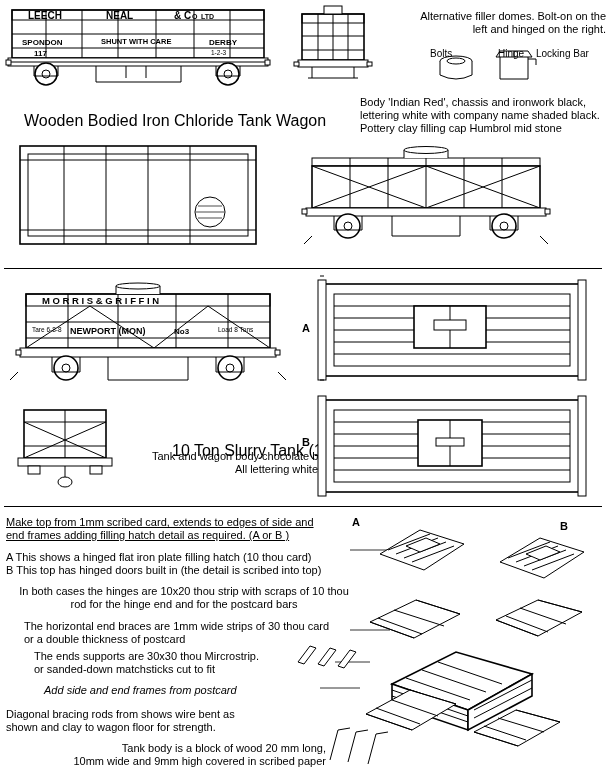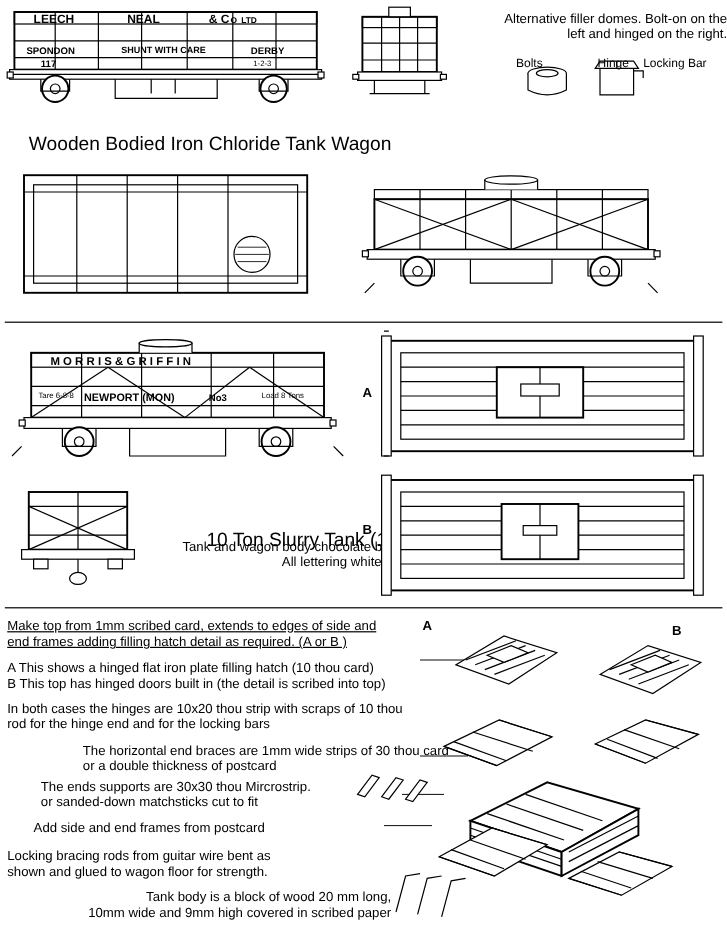--- a/index.html
+++ b/index.html
@@ -105,20 +105,25 @@
     <path d="M98 14 L106 14 L106 20" class="ln thin"></path>
   </svg>
 
   <div class="abs txt" style="left:420px;top:10px;width:186px;text-align:right;">
     <div>Alternative filler domes. Bolt-on on the left and hinged on the right.</div>
   </div>
   <div class="abs txt txt-sm" style="left:430px;top:48px;">Bolts</div>
   <div class="abs txt txt-sm" style="left:498px;top:48px;">Hinge</div>
   <div class="abs txt txt-sm" style="left:536px;top:48px;">Locking Bar</div>
 
+  <div class="abs txt" style="left:360px;top:96px;width:246px;">
+    <div>Body 'Indian Red', chassis and ironwork black,</div>
+    <div>lettering white with company name shaded black.</div>
+    <div>Pottery clay filling cap Humbrol mid stone</div>
+  </div>
 
   <div class="abs txt big" style="left:24px;top:114px;">Wooden Bodied Iron Chloride Tank Wagon</div>
 
   <svg class="abs" style="left:14px;top:140px;" width="260" height="115">
     <rect x="6" y="6" width="236" height="98" class="ln thick fillw"></rect>
     <rect x="14" y="14" width="220" height="82" class="ln thin"></rect>
     <line x1="6" y1="20" x2="242" y2="20" class="ln thin"></line>
     <line x1="6" y1="90" x2="242" y2="90" class="ln thin"></line>
     <line x1="50" y1="6" x2="50" y2="104" class="ln thin"></line>
     <line x1="92" y1="6" x2="92" y2="104" class="ln thin"></line>
@@ -264,42 +269,42 @@
   <div class="abs txt" style="left:6px;top:516px;width:350px;text-decoration:underline;">
     <div>Make top from 1mm scribed card, extends to edges of side and</div>
     <div>end frames adding filling hatch detail as required.  (A or B )</div>
   </div>
 
   <div class="abs txt" style="left:6px;top:551px;width:356px;">
     <div>A  This shows a hinged flat iron plate filling hatch (10 thou card)</div>
     <div>B  This top has hinged doors built in (the detail is scribed into top)</div>
   </div>
 
-  <div class="abs txt" style="left:6px;top:585px;width:356px;">
+  <div class="abs txt" style="left:6px;top:585px;width:356px;text-align:center;">
     <div>In both cases the hinges are 10x20 thou strip with scraps of 10 thou</div>
-    <div>rod for the hinge end and for the locking bars</div>
-  </div>
-
-  <div class="abs txt" style="left:24px;top:620px;width:332px;margin-left:45px;">
+    <div>rod for the hinge end and for the postcard bars</div>
+  </div>
+
+  <div class="abs txt" style="left:24px;top:620px;width:332px;">
     <div>The horizontal end braces are 1mm wide strips of 30 thou card</div>
     <div>or a double thickness of postcard</div>
   </div>
 
   <div class="abs txt" style="left:34px;top:650px;width:300px;">
     <div>The ends supports are 30x30 thou Mircrostrip.</div>
     <div>or sanded-down matchsticks cut to fit</div>
   </div>
 
-  <div class="abs txt" style="left:28px;top:684px;width:280px;">
+  <div class="abs txt" style="left:44px;top:684px;width:280px;font-style:italic;">
     <div>Add side and end frames from postcard</div>
   </div>
 
   <div class="abs txt" style="left:6px;top:708px;width:300px;">
-    <div>Locking bracing rods from guitar wire bent as</div>
-    <div>shown and glued to wagon floor for strength.</div>
+    <div>Diagonal bracing rods from shows wire bent as</div>
+    <div>shown and clay to wagon floor for strength.</div>
   </div>
 
   <div class="abs txt" style="left:6px;top:742px;width:320px;text-align:right;">
     <div>Tank body is a block of wood 20 mm long,</div>
     <div>10mm wide and 9mm high covered in scribed paper</div>
   </div>
 
   <svg class="abs" style="left:240px;top:520px;" width="360" height="230">
     <line x1="110" y1="30" x2="150" y2="30" class="leader"></line>
     <line x1="110" y1="110" x2="150" y2="110" class="leader"></line>

